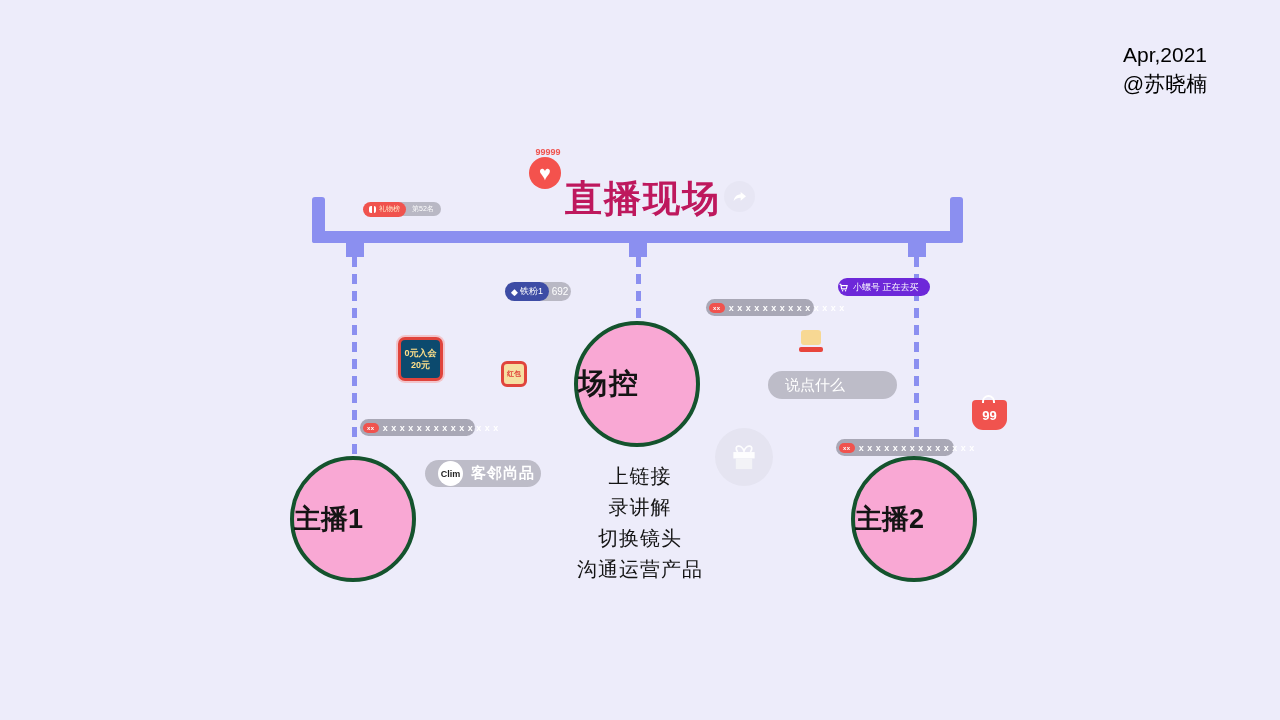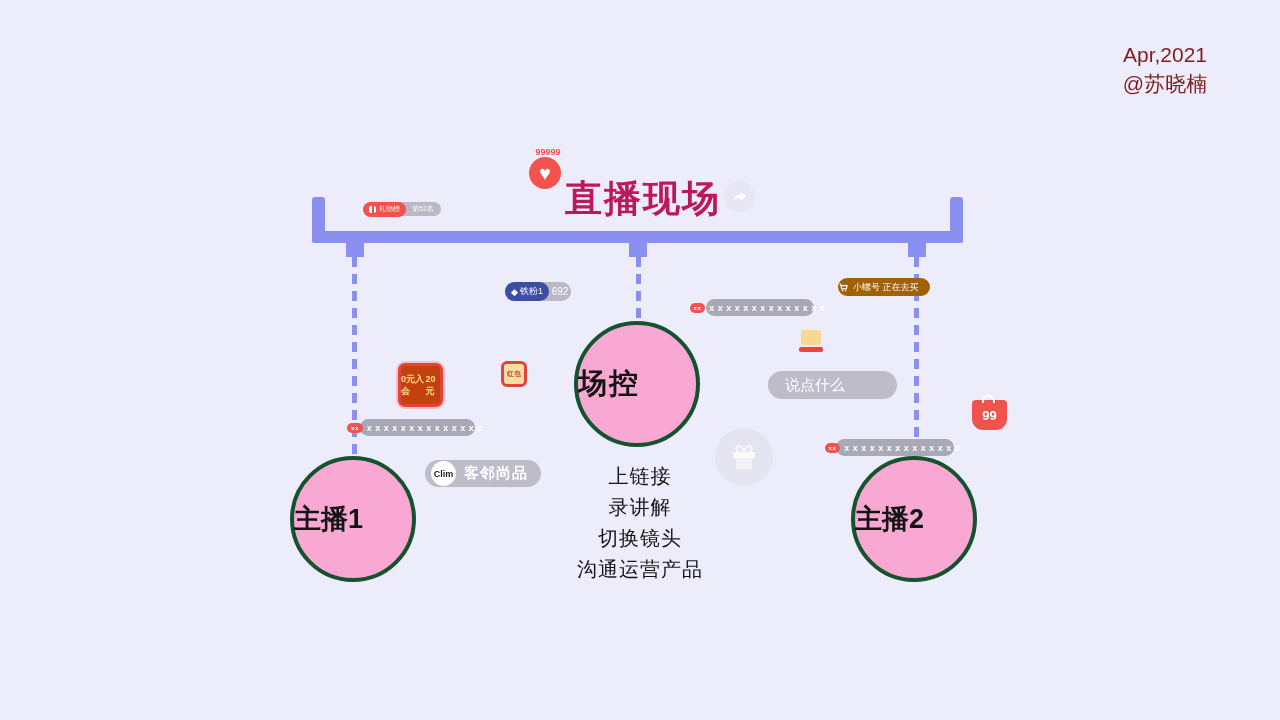--- a/index.html
+++ b/index.html
@@ -7,21 +7,21 @@
   .stage-wrap{position:relative;width:1280px;height:720px;background:#EDECFA;overflow:hidden;}
 
   
   .header-card{position:absolute;left:16px;top:10px;width:276px;height:108px;background:#7B10E4;border-radius:6px;box-shadow:0 2px 5px rgba(90,20,160,.25);color:#fff;}
   .counter{position:absolute;top:5px;left:176px;width:104px;text-align:center;font-size:23px;font-weight:bold;color:#fff;}
   .counter-underline{position:absolute;top:37px;left:192px;width:66px;height:5px;background:#F8B63E;border-radius:2px;}
   .title-cn{position:absolute;top:42px;left:0;width:100%;text-align:center;font-size:31px;font-weight:bold;letter-spacing:2px;}
   .title-en{position:absolute;top:82px;left:0;width:100%;text-align:center;font-size:21px;}
 
   
-  .meta{position:absolute;left:1100px;top:40px;width:130px;text-align:center;color:#7f1d1d;font-size:21px;line-height:29px;}
+  .meta{position:absolute;left:1100px;top:40px;width:130px;text-align:center;color:#000000;font-size:21px;line-height:29px;}
 
   
   .stage-title{position:absolute;left:443px;top:174px;width:400px;text-align:center;font-size:37px;font-weight:bold;color:#be185d;letter-spacing:2px;}
   .like-count{position:absolute;left:528px;top:147px;width:40px;text-align:center;font-size:9px;color:#F0534E;font-weight:bold;}
   .like-btn{position:absolute;left:529px;top:157px;width:32px;height:32px;border-radius:50%;background:#F4524D;display:flex;align-items:center;justify-content:center;color:#fff;font-size:20px;line-height:20px;}
   .share-btn{position:absolute;left:724px;top:181px;width:31px;height:31px;border-radius:50%;background:#E7E6F4;display:flex;align-items:center;justify-content:center;}
 
   
   .rod-bar{position:absolute;left:312px;top:231px;width:651px;height:12px;background:#8B8FF0;border-radius:2px;}
   .rod-cap{position:absolute;top:197px;width:13px;height:46px;background:#8B8FF0;border-radius:3px;}
@@ -48,31 +48,31 @@
   .gift-rank .red{position:relative;z-index:2;background:#F0534E;border-radius:8px;height:15px;display:flex;align-items:center;padding:0 6px;color:#FFE9C9;font-size:7px;gap:3px;}
   .mini-gift{display:inline-block;width:7px;height:7px;background:#fff;border-radius:2px;position:relative;}
   .mini-gift:before{content:"";position:absolute;left:3px;top:0;width:1.5px;height:7px;background:#F0534E;}
 
   
   .fan-badge{position:absolute;left:505px;top:282px;width:66px;height:19px;background:#B9B8C4;border-radius:10px;display:flex;align-items:center;}
   .fan-badge .blue{background:#3D4CA5;border-radius:10px;height:19px;display:flex;align-items:center;padding:0 6px;color:#fff;font-size:9px;gap:2px;}
   .fan-badge .count{flex:1;text-align:center;color:#fff;font-size:10px;}
 
   
-  .buy-pill{position:absolute;left:838px;top:278px;width:92px;height:18px;background:#a16207;border-radius:9px;display:flex;align-items:center;gap:4px;padding:0 0;box-sizing:border-box;color:#fff;font-size:9px;z-index:2;text-align:right;}
-
-  
-  .danmaku{position:absolute;height:17px;background:#A9A8B6;border-radius:9px;display:flex;align-items:center;gap:4px;padding:0 8px 0 3px;color:#fff;font-size:9px;font-weight:bold;letter-spacing:.5px;white-space:nowrap;justify-content:center;}
+  .buy-pill{position:absolute;left:838px;top:278px;width:92px;height:18px;background:#6d28d9;border-radius:9px;display:flex;align-items:center;gap:4px;padding:0 0;box-sizing:border-box;color:#fff;font-size:9px;z-index:2;text-align:right;}
+
+  
+  .danmaku{position:absolute;height:17px;background:#A9A8B6;border-radius:9px;display:flex;align-items:center;gap:4px;padding:0 8px 0 3px;color:#fff;font-size:9px;font-weight:bold;letter-spacing:.5px;white-space:nowrap;}
   .danmaku .tag{background:#F0534E;border-radius:6px;height:10px;line-height:10px;padding:0 4px;font-size:6px;color:#fff;font-weight:bold;}
   .danmaku.dm-top{left:706px;top:299px;width:97px;}
   .danmaku.dm-left{left:360px;top:419px;width:104px;}
   .danmaku.dm-right{left:836px;top:439px;width:107px;}
 
   
-  .member-badge{position:absolute;left:398px;top:337px;width:39px;height:38px;background:#c2410c;border:3px solid #E0443C;border-radius:7px;box-shadow:0 0 0 2px rgba(245,170,170,.6);display:flex;flex-direction:row;align-items:center;justify-content:center;color:#FFE08A;font-size:9px;font-weight:bold;line-height:12px;margin-top:26px;}
+  .member-badge{position:absolute;left:398px;top:337px;width:39px;height:38px;background:#0c4a6e;border:3px solid #E0443C;border-radius:7px;box-shadow:0 0 0 2px rgba(245,170,170,.6);display:flex;flex-direction:column;align-items:center;justify-content:center;color:#FFE08A;font-size:9px;font-weight:bold;line-height:12px;}
 
   
   .coupon-badge{position:absolute;left:501px;top:361px;width:20px;height:20px;background:#F6DFA2;border:3px solid #E0443C;border-radius:6px;display:flex;align-items:center;justify-content:center;color:#E0443C;font-size:7px;font-weight:bold;}
 
   
   .stamp{position:absolute;left:799px;top:330px;width:24px;height:22px;}
   .stamp .top{position:absolute;left:2px;top:0;width:20px;height:15px;background:#F7D893;border-radius:3px;}
   .stamp .base{position:absolute;left:0;bottom:0;width:24px;height:5px;background:#E8453C;border-radius:2px;}
 
   
@@ -80,21 +80,21 @@
 
   
   .gift-btn{position:absolute;left:715px;top:428px;width:58px;height:58px;border-radius:50%;background:#E5E4F1;display:flex;align-items:center;justify-content:center;}
 
   
   .bag{position:absolute;left:944px;top:400px;width:35px;height:30px;background:#F0534E;border-radius:4px 4px 11px 11px;display:flex;align-items:center;justify-content:center;color:#fff;font-size:13px;font-weight:bold;margin-left:28px;}
   .bag .handle{position:absolute;top:-5px;left:10px;width:13px;height:8px;border:2.5px solid #fff;border-bottom:none;border-radius:8px 8px 0 0;box-sizing:border-box;}
 
   
   .brand-pill{position:absolute;left:425px;top:460px;width:116px;height:27px;background:#BDBCC8;border-radius:14px;display:flex;align-items:center;}
-  .brand-pill .logo{width:25px;height:25px;margin-left:6px;background:#fff;border-radius:50%;display:flex;align-items:center;justify-content:center;font-size:9px;font-weight:bold;color:#222;}
+  .brand-pill .logo{width:25px;height:25px;margin-left:13px;background:#fff;border-radius:50%;display:flex;align-items:center;justify-content:center;font-size:9px;font-weight:bold;color:#222;}
   .brand-pill .name{margin-left:8px;color:#fff;font-size:15px;font-weight:bold;letter-spacing:1px;}
 </style>
 </head>
 <body>
 
 <div class="stage-wrap">
 
 
   <div class="meta">
     <div>Apr,2021</div>

